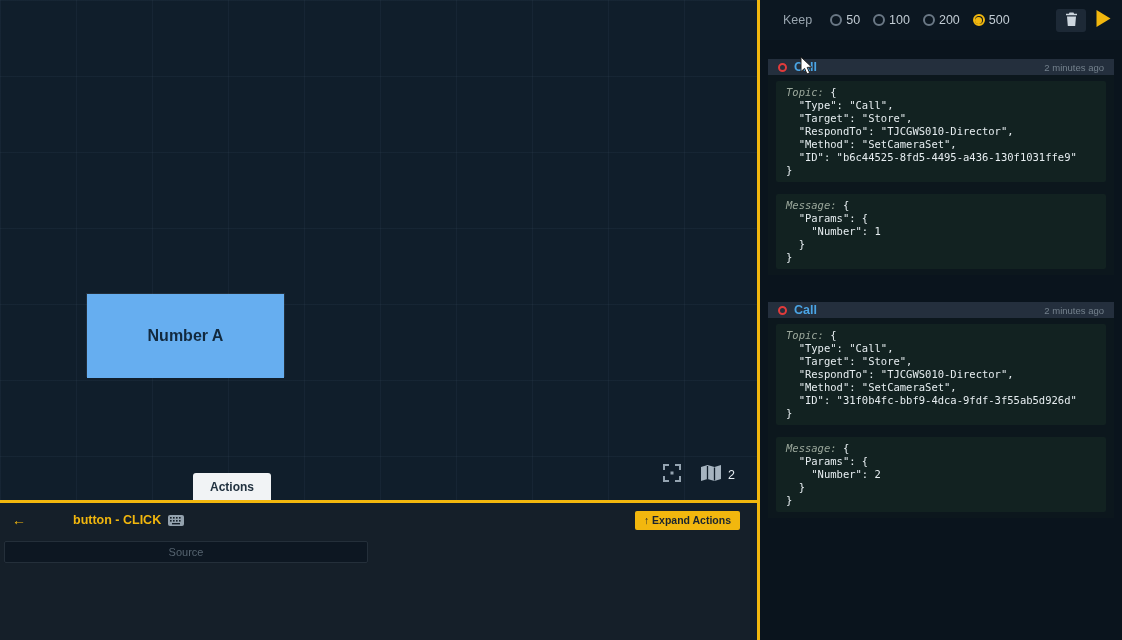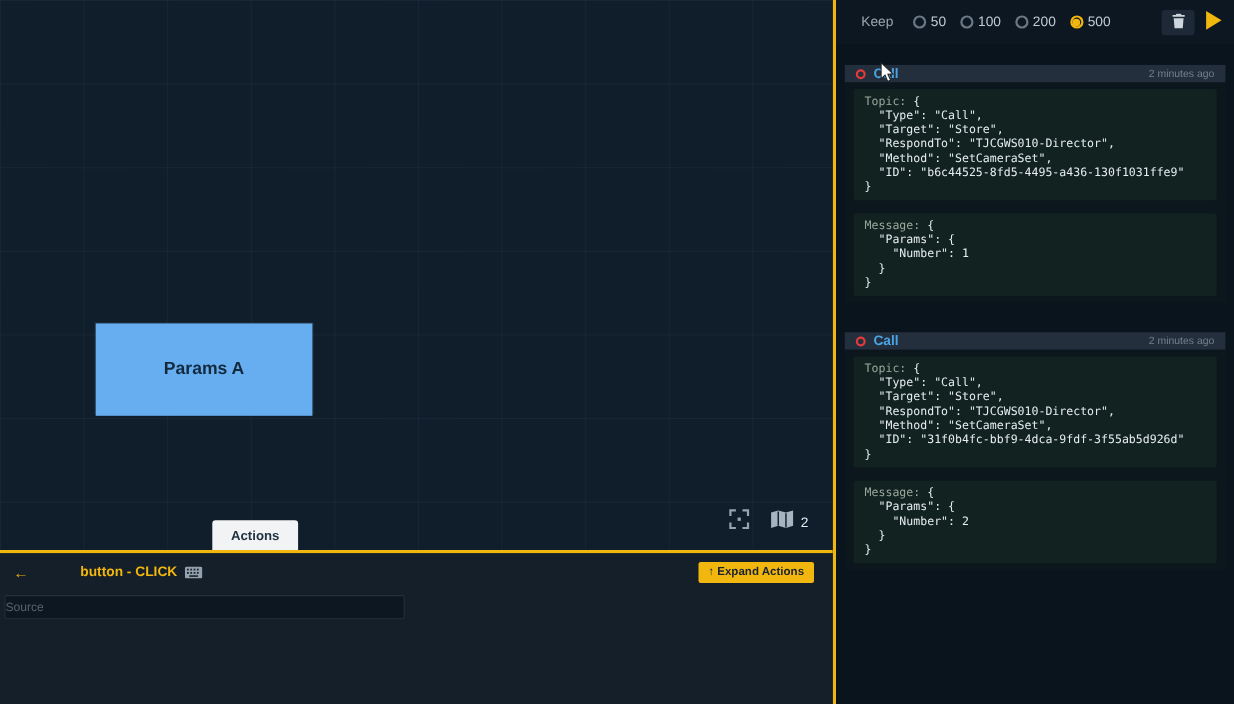--- a/index.html
+++ b/index.html
@@ -54,21 +54,21 @@
   .kb-icon { display: inline-flex; align-items: center; }
   .expand-btn {
     margin-left: auto; background: #f2b70e; color: #1a2430;
     font-weight: bold; font-size: 10.5px; height: 19px; padding: 0 9px;
     display: flex; align-items: center; border-radius: 2px; border: none; cursor: pointer;
     font-family: "Liberation Sans", sans-serif;
   }
   .ae-row2 { position: absolute; top: 38px; left: 4px; display: flex; gap: 7px; }
   .ae-input {
     width: 364px; height: 22px; background: #0d1722; border: 1px solid #242f3a;
-    border-radius: 2px; color: #c5ced6; font-size: 11px;
+    border-radius: 2px; color: #c5ced6; text-align: center; font-size: 11px;
     font-family: "Liberation Sans", sans-serif;
   }
   .ae-input::placeholder { color: #55636f; }
 
   
   .right-col { width: 362px; height: 640px; background: #0a141d; display: flex; flex-direction: column; gap: 19px; }
 
   .log-topbar { height: 40px; background: #0c1721; display: flex; align-items: center; padding: 0 10px 0 23px; flex-shrink: 0; }
   .keep-label { color: #98a4ae; font-size: 12.5px; margin-right: 18px; }
   .radio { display: flex; align-items: center; gap: 4px; cursor: pointer; margin-right: 13px; }
@@ -84,36 +84,36 @@
   .msg-card { margin: 0 8px 8px; }
   .msg-header { height: 16px; background: #242f3d; display: flex; align-items: center;
     padding: 0 10px; cursor: pointer; }
   .call-ring { width: 9px; height: 9px; border: 2.5px solid #e13b3b; border-radius: 50%; margin-right: 7px; flex-shrink: 0; }
   .msg-title { color: #4aa4e4; font-weight: bold; font-size: 12.5px; }
   .msg-time { margin-left: auto; color: #73808c; font-size: 9.5px; }
   .msg-body { background: #0c171d; padding: 6px 8px; }
   .code-block { background: #122221; border-radius: 2px; padding: 5px 10px; margin-bottom: 12px; }
   .code-block:last-child { margin-bottom: 0; }
   .code { font-family: "DejaVu Sans Mono", monospace; font-size: 10.5px; line-height: 13px; white-space: pre; }
-  .code-label { color: #9aa79b; }
+  .code-label { color: #9aa79b; font-style: italic; }
   .code-json { color: #e6edf0; }
 
   .cursor { position: absolute; left: 800px; top: 56px; z-index: 50; pointer-events: none; }
 </style>
 </head>
 <body>
 
 <div class="app">
 
   <div class="left-col">
 
     <div class="canvas">
 
       <div class="group-row">
-        <div class="group-btn group-a">Params A</div>
+        <div class="group-btn group-a">Number A</div>
       </div>
 
       <div class="actions-tab">Actions</div>
 
       <div class="canvas-controls">
         <div class="icon-btn">
           <span>
             <svg width="20" height="20" viewBox="0 0 20 20" fill="none" stroke="#95a4b1" stroke-width="2">
               <path d="M2 7 V2 H7"></path>
                 <path d="M13 2 H18 V7"></path>

